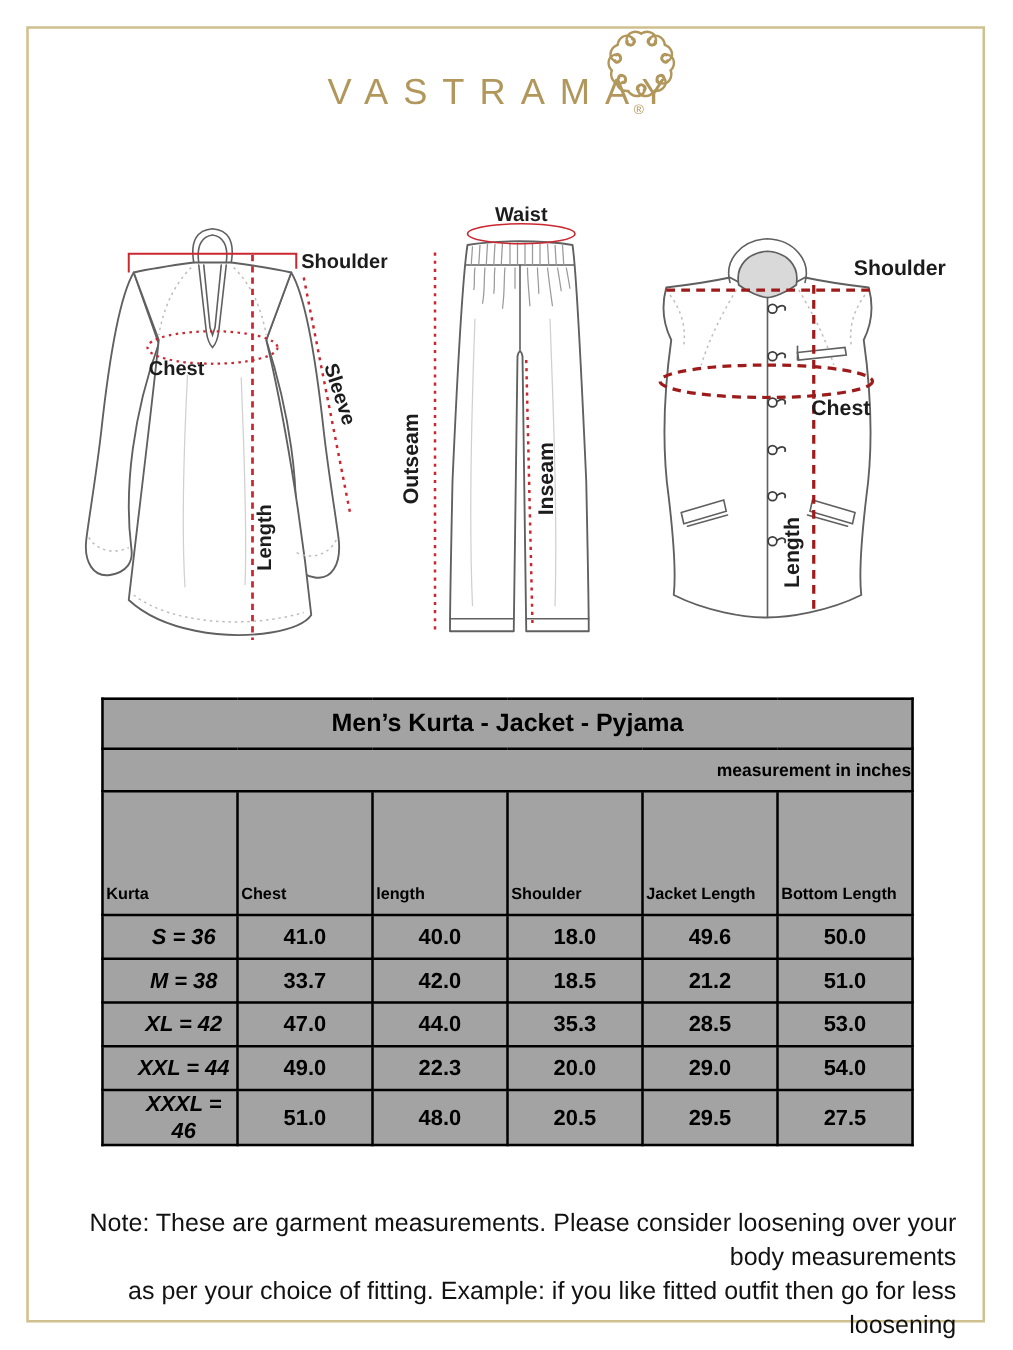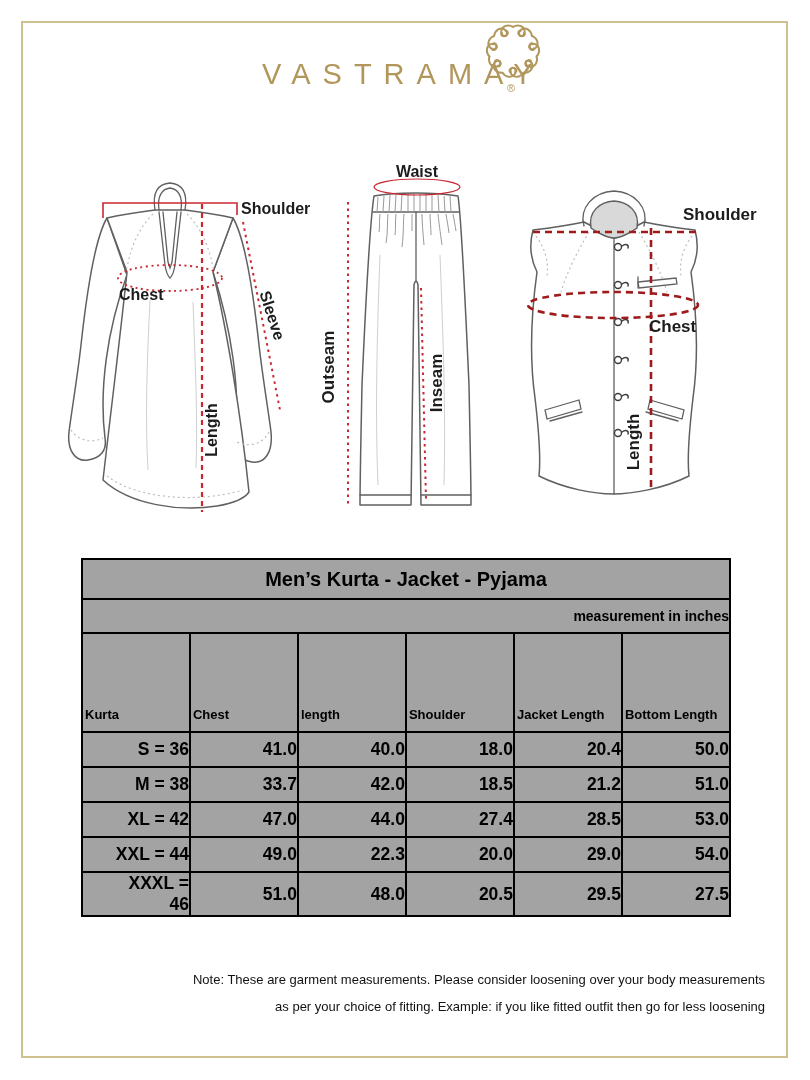--- a/index.html
+++ b/index.html
@@ -46,26 +46,26 @@
   .size-table{
     position:absolute;left:81px;top:558px;width:650px;
     border-collapse:collapse;table-layout:fixed;background:#a3a3a3;
     font-weight:bold;color:#000;
   }
   .size-table td,.size-table th{border:2px solid #000;overflow:hidden;}
   .row-title td{height:38px;font-size:20px;text-align:center;vertical-align:middle;padding:0;}
   .row-subtitle td{height:32px;font-size:14px;text-align:right;vertical-align:middle;padding:0;}
   .row-cols th{height:74px;font-size:13px;font-weight:bold;text-align:left;
     vertical-align:bottom;padding:18px 2px 5px 2px;line-height:22px;}
-  .size-table tbody td{height:33px;font-size:17.5px;text-align:right;vertical-align:middle;padding:0;}
-  .size-table tbody td.size-col{text-align:right;padding-left:22px;}
+  .size-table tbody td{height:33px;font-size:17.5px;text-align:center;vertical-align:middle;padding:0;}
+  .size-table tbody td.size-col{text-align:center;padding-left:22px;font-style:italic;}
   
   .note{
     position:absolute;left:33px;right:45px;top:966px;
-    text-align:right;font-size:13px;color:#121212;
+    text-align:right;font-size:20px;color:#121212;
   }
   .note-line{display:block;line-height:27px;}
 </style>
 </head>
 <body>
 
 <div class="gold-frame"></div>
 
 <div class="logo">
   <span class="brand-text">VASTRAMAY</span>
@@ -247,36 +247,36 @@
       <th>Jacket Length</th>
       <th>Bottom Length</th>
     </tr>
   </thead>
   <tbody>
       <tr>
         <td class="size-col">S = 36</td>
         <td>41.0</td>
         <td>40.0</td>
         <td>18.0</td>
-        <td>20.4</td>
+        <td>49.6</td>
         <td>50.0</td>
       </tr>
       <tr>
         <td class="size-col">M = 38</td>
         <td>33.7</td>
         <td>42.0</td>
         <td>18.5</td>
         <td>21.2</td>
         <td>51.0</td>
       </tr>
       <tr>
         <td class="size-col">XL = 42</td>
         <td>47.0</td>
         <td>44.0</td>
-        <td>27.4</td>
+        <td>35.3</td>
         <td>28.5</td>
         <td>53.0</td>
       </tr>
       <tr>
         <td class="size-col">XXL = 44</td>
         <td>49.0</td>
         <td>22.3</td>
         <td>20.0</td>
         <td>29.0</td>
         <td>54.0</td>

